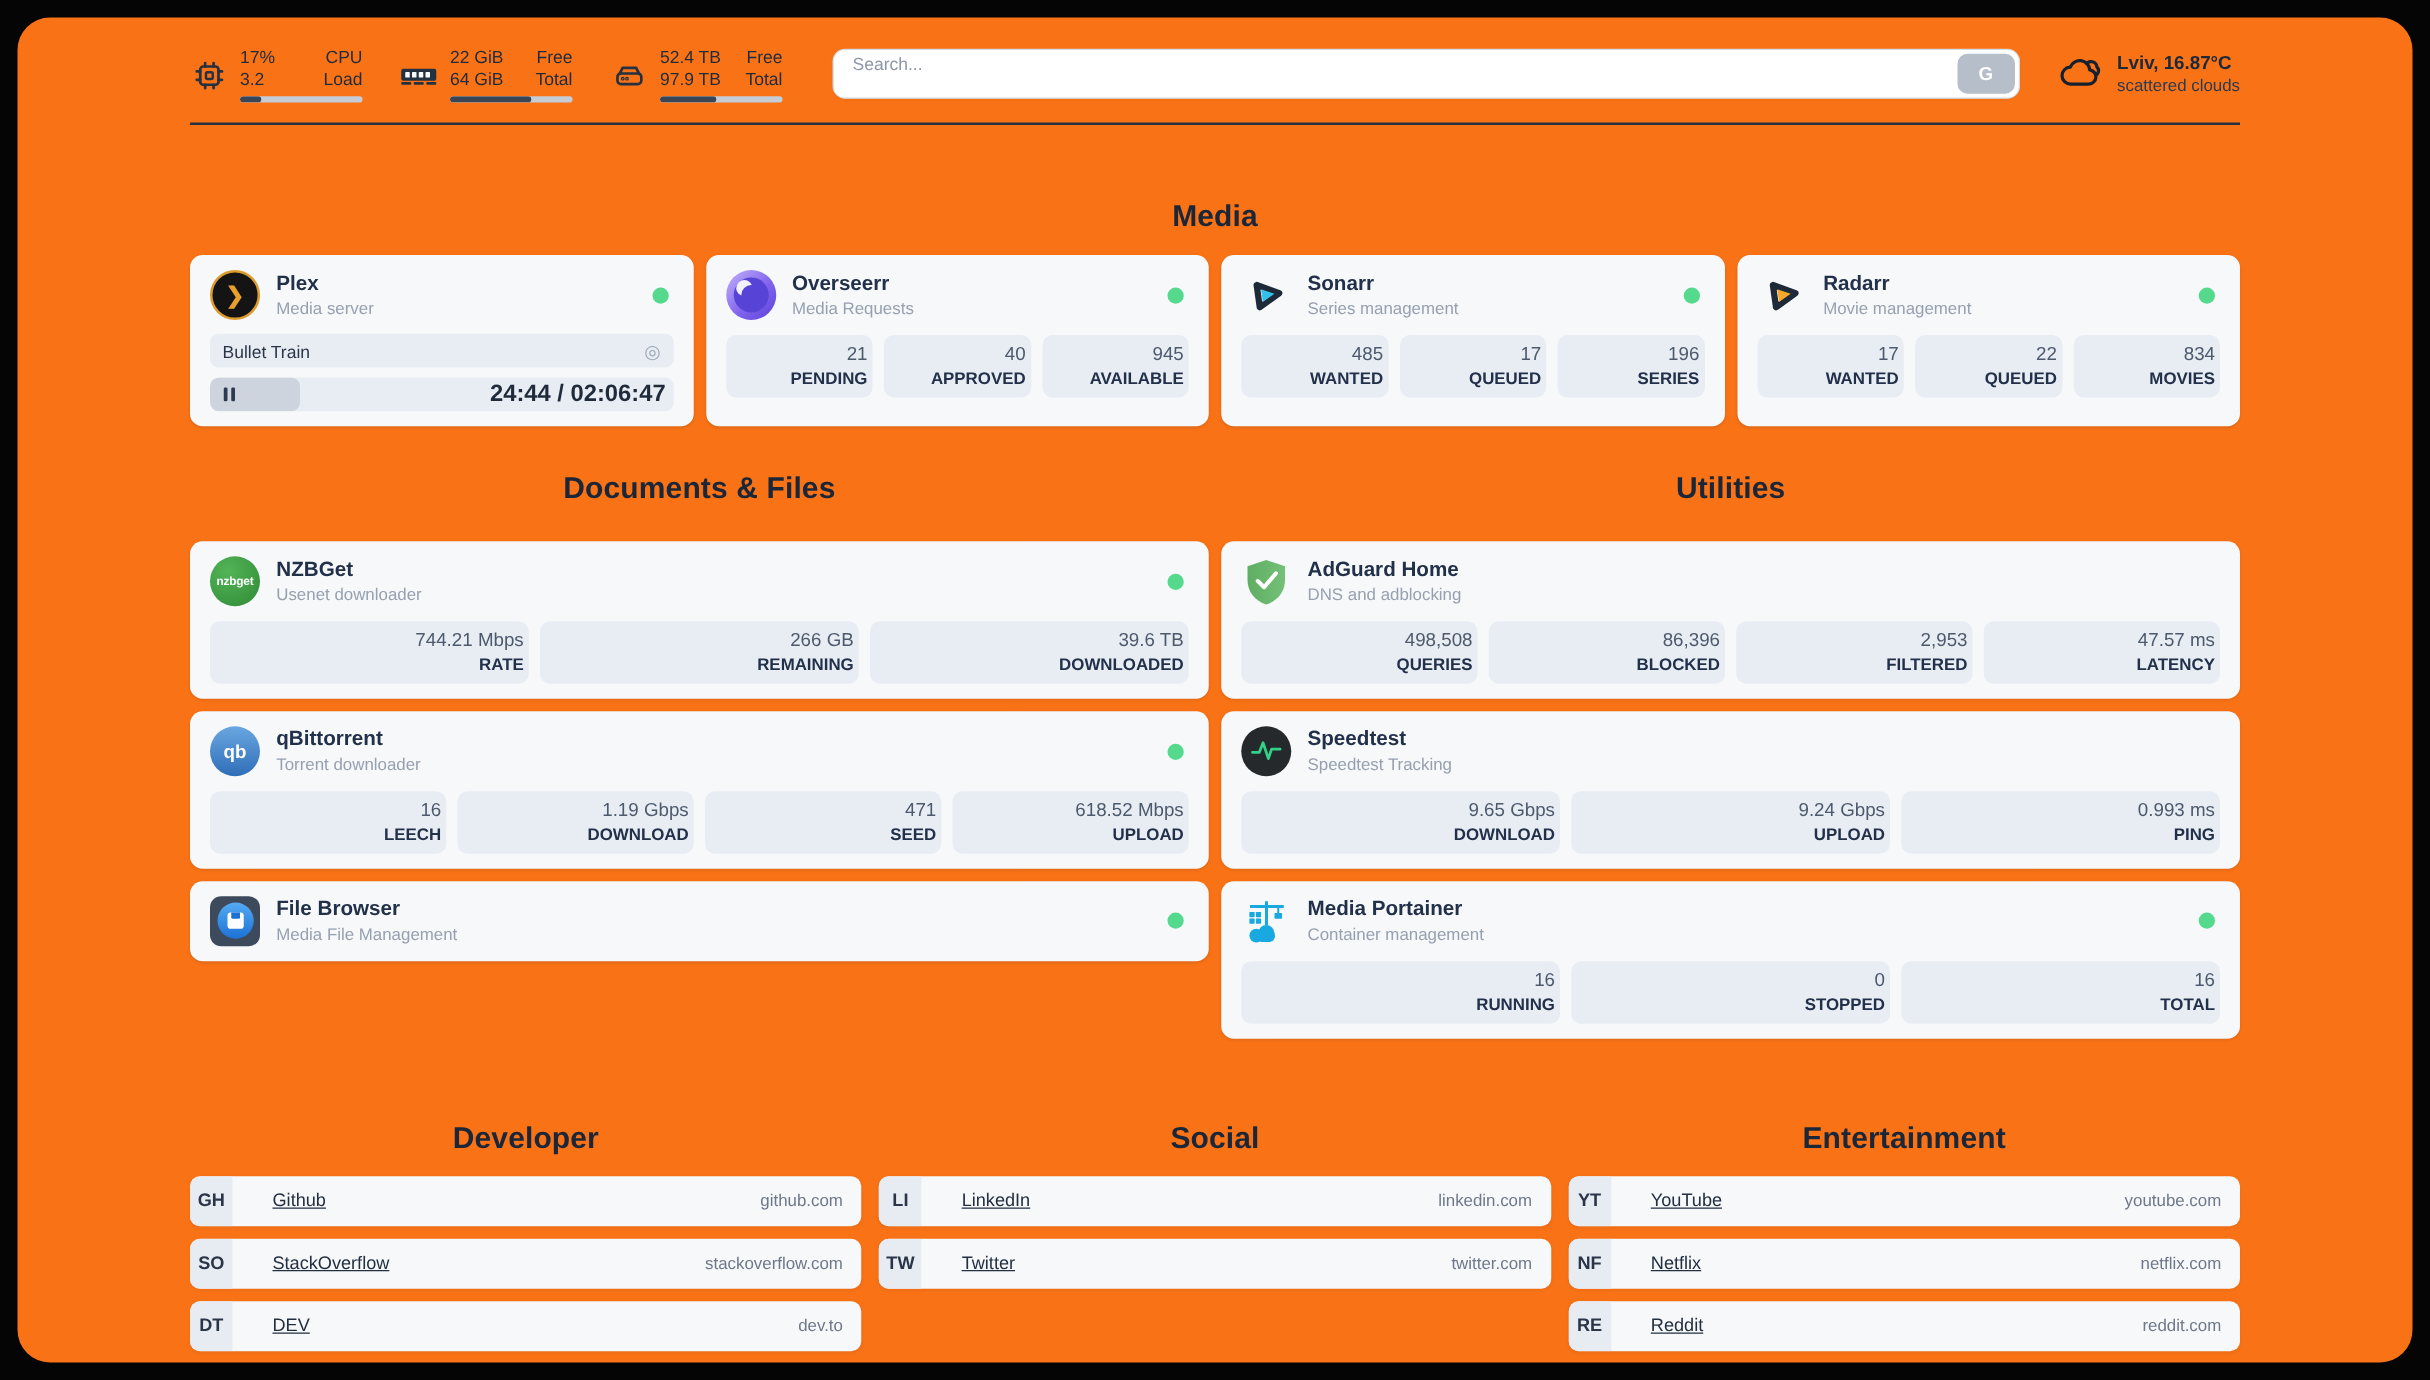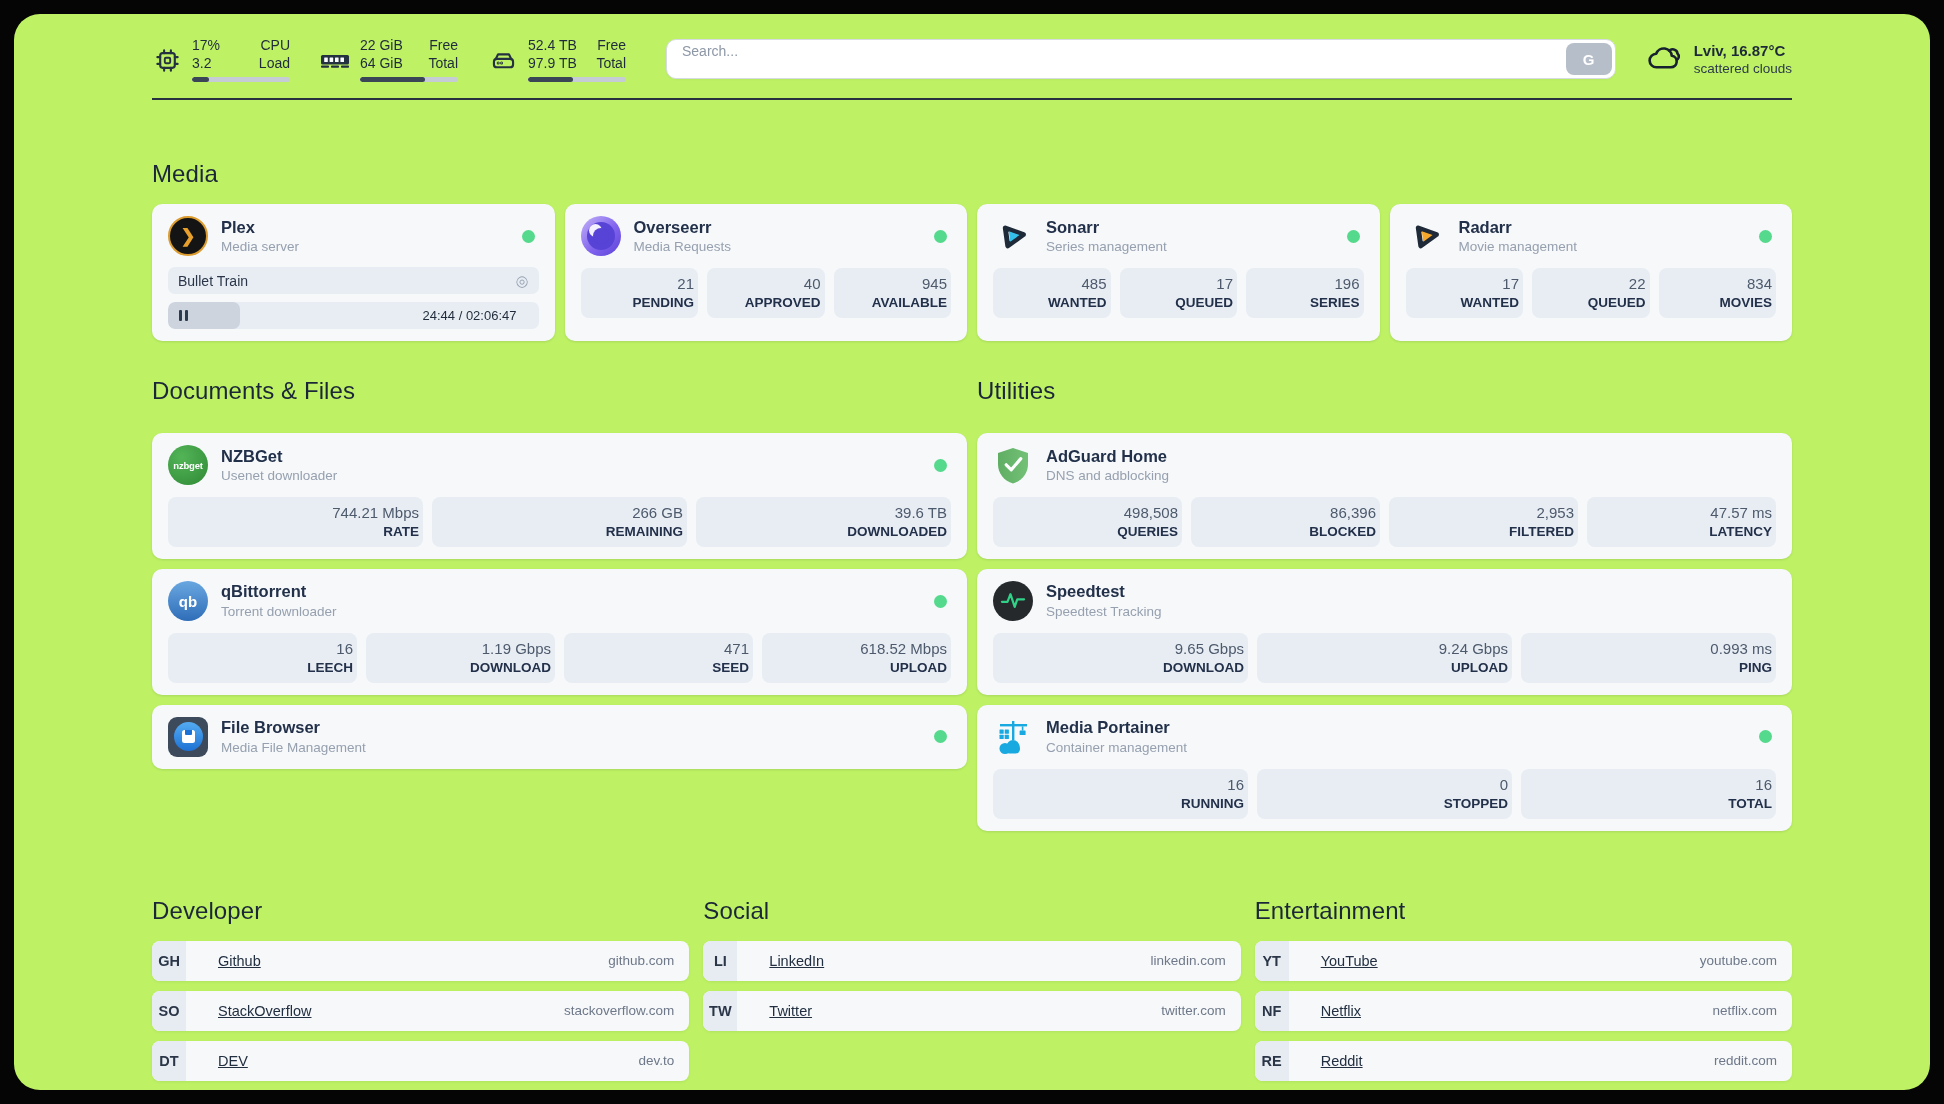--- a/index.html
+++ b/index.html
@@ -1,18 +1,18 @@
 <!DOCTYPE html>
 <html style="--online: #55d98c;"><head>
 <meta charset="utf-8">
 <style>
   * { margin:0; padding:0; box-sizing:border-box; }
   html,body { width:1944px; height:1104px; }
   body { background:#050505; font-family:"Liberation Sans", sans-serif; position:relative; }
-  .frame { position:absolute; inset:14px; background:#bef264; border-radius:26px; overflow:hidden; }
+  .frame { position:absolute; inset:14px; background:#f97316; border-radius:26px; overflow:hidden; }
   .content { padding:22px 138px 0 138px; }
 
   
   .topbar { display:flex; align-items:center; }
   .metrics { display:flex; gap:30px; }
   .metric { display:flex; gap:10px; }
   .m-icon { width:30px; display:flex; align-items:center; justify-content:center; padding-top:3px; }
   .m-body { width:98px; }
   .m-row { display:flex; justify-content:space-between; font-size:14px; color:#1f2b3b; line-height:1.3; }
   .m-bar { height:5px; background:#c6ccd5; border-radius:3px; margin-top:5px; overflow:hidden; }
@@ -27,21 +27,21 @@
     border-radius:8px; color:#fff; font-size:15px; font-weight:600; display:flex; align-items:center;
     justify-content:center; cursor:pointer; }
 
   .weather { display:flex; align-items:center; gap:12px; }
   .weather-line1 { font-size:15px; font-weight:600; color:#1d2939; }
   .weather-line2 { font-size:13.5px; color:#2c3a4c; margin-top:2px; }
 
   .divider { border-bottom:2px solid #27313f; margin-top:16px; }
 
   
-  .section-title { font-size:24px; font-weight:400; color:#1b2738; letter-spacing:.1px; }
+  .section-title { font-size:24px; font-weight:700; color:#1b2738; letter-spacing:.1px;text-align:center; }
   .media-title { margin-top:60px; margin-bottom:16px; }
 
   .media-grid { display:grid; grid-template-columns:repeat(4,1fr); gap:10px; }
   .two-col { display:grid; grid-template-columns:1fr 1fr; gap:10px 10px; margin-top:36px; }
   .col { display:flex; flex-direction:column; }
   .col .section-title { margin-bottom:28px; }
   .col .card { margin-bottom:10px; }
 
   .card { background:#f6f8fa; border-radius:10px; padding:12px 16px 12px 16px;
     box-shadow:0 1px 3px rgba(20,30,50,.07), 0 1px 2px rgba(20,30,50,.05); }
@@ -60,22 +60,22 @@
 
   
   .media-row { background:#e8edf4; border-radius:7px; height:27px; display:flex; align-items:center;
     justify-content:space-between; padding:0 10px; margin-top:11px; font-size:14px; color:#2a3648; }
   .cast-ico { font-size:15px; color:#9aa5b2; cursor:pointer; }
   .player-row { background:#e8edf4; border-radius:7px; height:27px; margin-top:8px; position:relative;
     display:flex; align-items:center; overflow:hidden; }
   .player-fill { position:absolute; left:0; top:0; bottom:0; background:#cdd4de; border-radius:7px; }
   .pause { position:absolute; left:11px; top:0; bottom:0; display:flex; align-items:center; gap:3px; }
   .pause i { display:block; width:3px; height:11px; background:#2c3b50; border-radius:1px; }
-  .time { margin-left:auto; margin-right:22px; position:relative; z-index:2; font-size:13px;
-    font-weight:400; color:#1f2b3b; }
+  .time { margin-left:auto; margin-right:6px; position:relative; z-index:2; font-size:19px;
+    font-weight:700; color:#1f2b3b; }
 
   
   .icon-plex { border-radius:50%; background:#141414; border:2px solid #dc9b2e; color:#e8a02c;
     font-weight:700; font-size:18px; }
   .icon-overseerr { border-radius:50%; background:linear-gradient(135deg,#c3b3f8 0%,#8265ee 55%,#5b41d9 100%); position:relative; overflow:hidden; }
   .icon-overseerr::before { content:""; position:absolute; inset:6px; border-radius:50%; background:#5743d6; }
   .icon-overseerr::after { content:""; position:absolute; width:13px; height:13px; border-radius:50%; background:#f4f1ff; left:8px; top:8px; }
   .ovr-core { position:absolute; width:16px; height:16px; border-radius:50%; background:#5743d6; left:12px; top:12px; z-index:2; }
   .icon-nzbget { border-radius:50%; background:radial-gradient(circle at 35% 30%,#53b457,#2f8a36); color:#fff; font-size:9.5px; font-weight:600; letter-spacing:-.2px; }
   .icon-qb { border-radius:50%; background:linear-gradient(180deg,#69a7e1,#2f6db8); color:#fff; font-size:15px; font-weight:600; }

